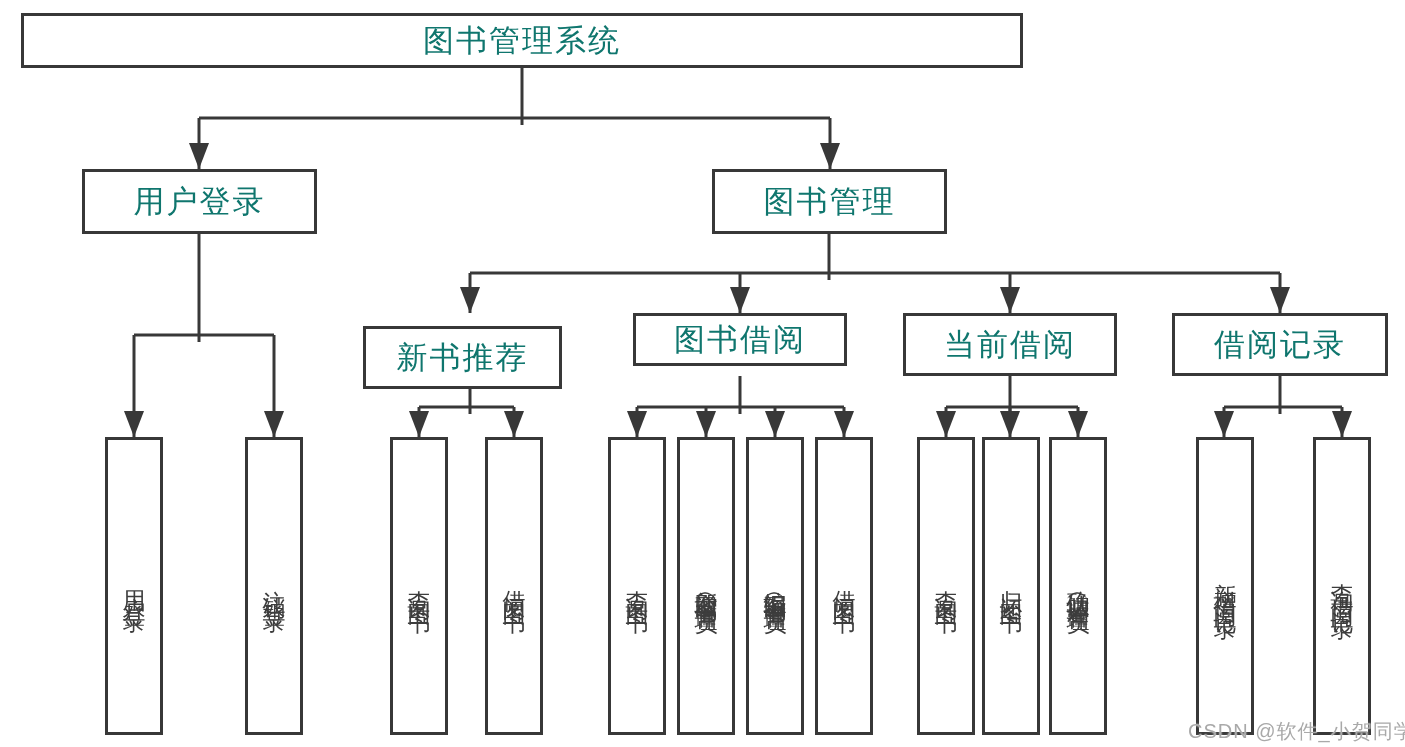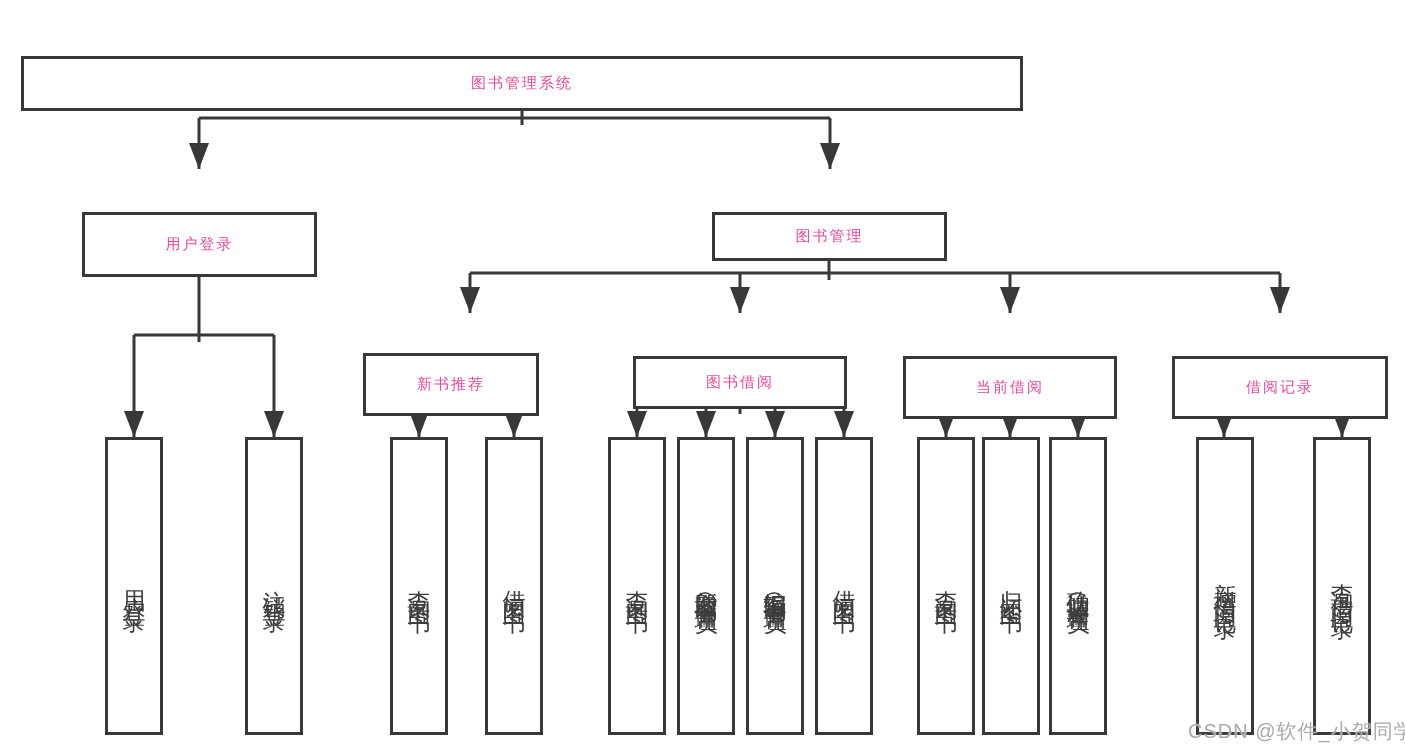--- a/index.html
+++ b/index.html
@@ -18,31 +18,30 @@
     width: 1405px; height: 747px;
   }
   .connectors line { stroke: #383838; stroke-width: 3; }
   .node {
     position: absolute;
     background: #ffffff;
     border: 3px solid #383838;
     display: flex;
     align-items: center;
     justify-content: center;
-    color: #ec4899;
-    font-size: 15px;
+    color: #0f766e;
+    font-size: 31px;
     letter-spacing: 2px;
     white-space: nowrap;
-    margin-top: 43px;
   }
   
   .node.root        { left: 21px;   top: 13px;  width: 1002px; height: 55px; }
   .node.lv2-left    { left: 82px;   top: 169px; width: 235px;  height: 65px; }
-  .node.lv2-right   { left: 712px;  top: 169px; width: 235px;  height: 49px; }
-  .node.lv3-a       { left: 363px;  top: 310px; width: 176px;  height: 63px; font-family: Liberation Mono, monospace; }
+  .node.lv2-right   { left: 712px;  top: 169px; width: 235px;  height: 65px; }
+  .node.lv3-a       { left: 363px;  top: 326px; width: 199px;  height: 63px; font-family: Liberation Mono, monospace; }
   .node.lv3-b       { left: 633px;  top: 313px; width: 214px;  height: 53px; }
   .node.lv3-c       { left: 903px;  top: 313px; width: 214px;  height: 63px; }
   .node.lv3-d       { left: 1172px; top: 313px; width: 216px;  height: 63px; }
   
   .leaf {
     position: absolute;
     top: 437px;
     width: 58px;
     height: 298px;
     background: #ffffff;

